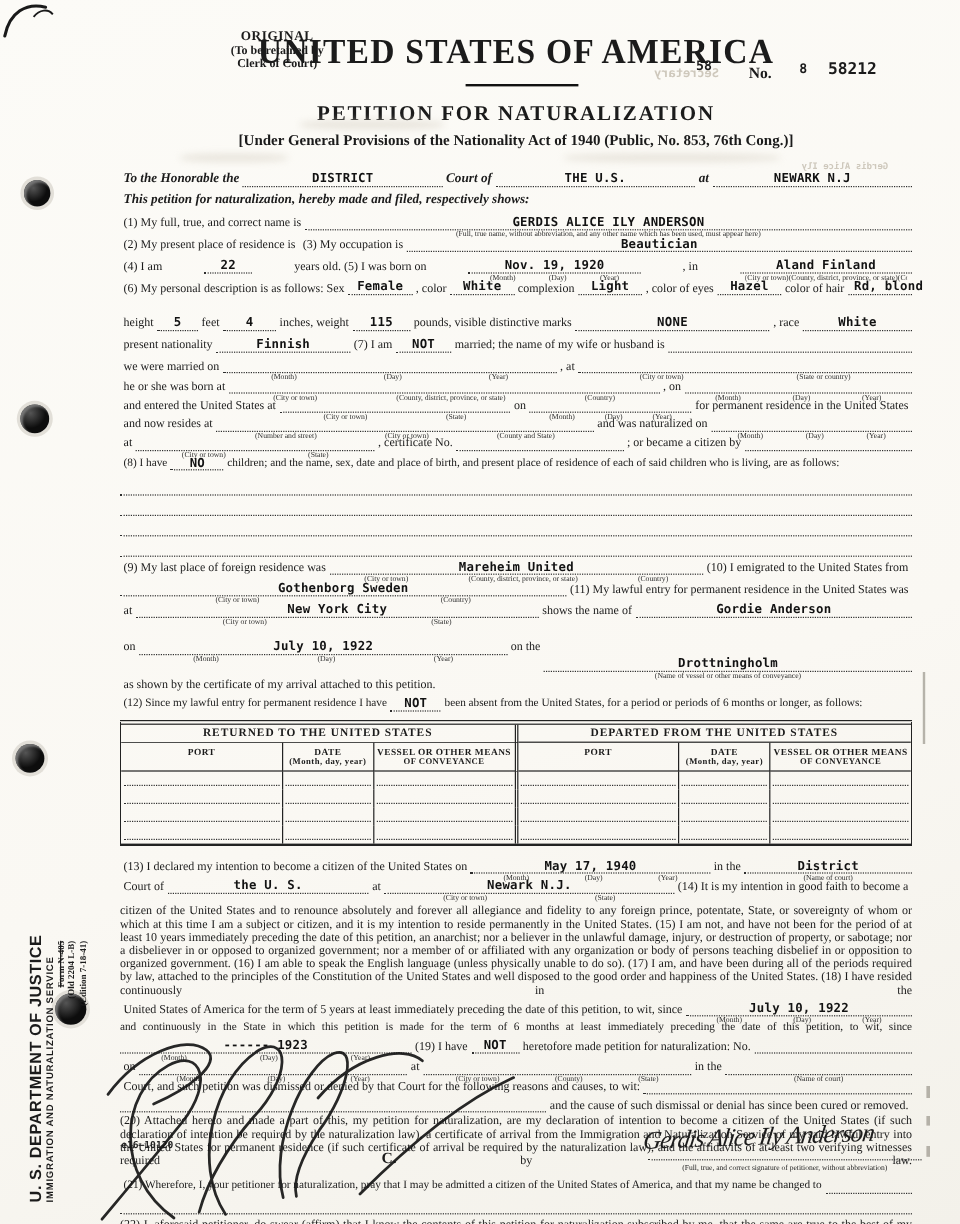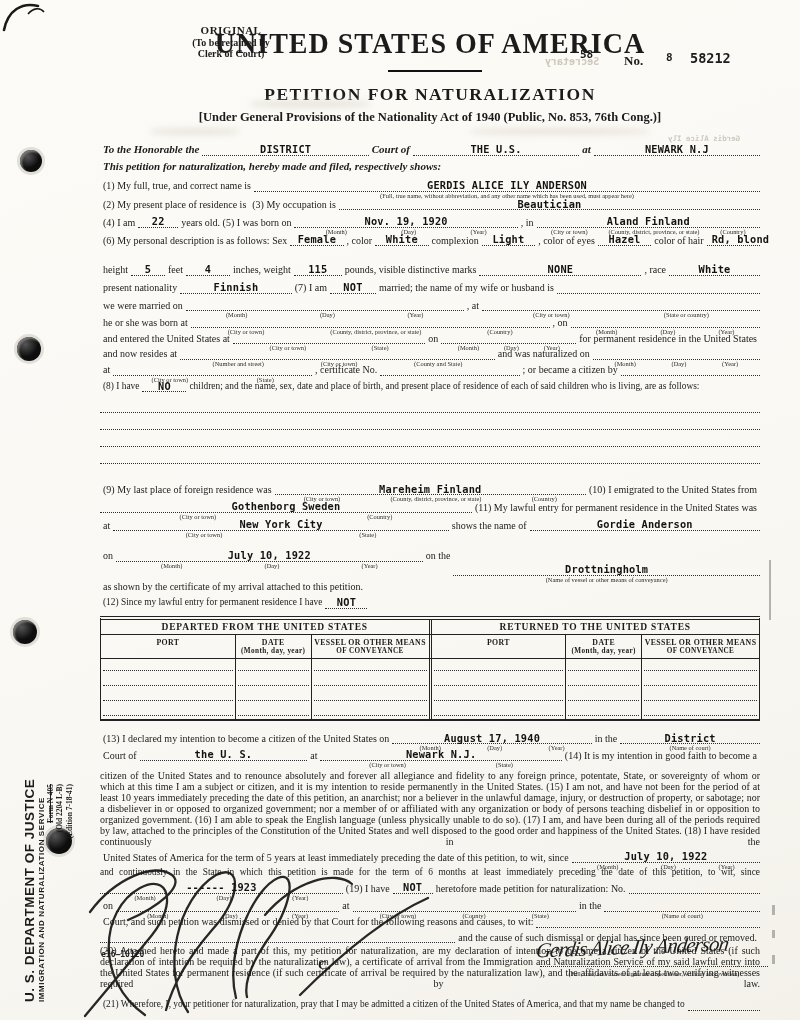--- a/index.html
+++ b/index.html
@@ -137,21 +137,21 @@
           </span>
         </span>
       </div>
       <div class="fline" style="margin-top: 7px;">
         <span class="ft">(2) My present place of residence is</span>
         <span class="ft">(3) My occupation is</span>
         <span class="blank" style="flex: 1 1 20px;">
           <span class="bval">Beautician</span>
         </span>
       </div>
-      <div class="fline" style="margin-top: 6px;">
+      <div class="fline" style="margin-top: 6px; gap: 32px;">
         <span class="ft">(4) I am</span>
         <span class="blank" style="flex: 0 0 auto; min-width: 40px;">
           <span class="bval">22</span>
         </span>
         <span class="ft">years old.  (5) I was born on</span>
         <span class="blank" style="flex: 2 1 20px;">
           <span class="bval">Nov. 19, 1920</span>
           <span class="bsubs">
             <span>(Month)</span>
             <span>(Day)</span>
@@ -343,24 +343,24 @@
       <div class="fline" style="margin-top: 5px;">
         <span class="blank" style="flex: 1 1 20px;">
           <span class="bval">&nbsp;</span>
         </span>
       </div>
       <div class="fline" style="margin-top: 5px;">
         <span class="blank" style="flex: 1 1 20px;">
           <span class="bval">&nbsp;</span>
         </span>
       </div>
-      <div class="fline" style="margin-top: 20px;">
+      <div class="fline" style="margin-top: 4px;">
         <span class="ft">(9) My last place of foreign residence was</span>
         <span class="blank" style="flex: 3 1 20px;">
-          <span class="bval">Mareheim Finland</span>
+          <span class="bval">Mareheim United</span>
           <span class="bsubs">
             <span>(City or town)</span>
             <span>(County, district, province, or state)</span>
             <span>(Country)</span>
           </span>
         </span>
         <span class="ft">(10) I emigrated to the United States from</span>
       </div>
       <div class="fline" style="margin-top: 6px;">
         <span class="blank" style="flex: 3 1 20px;">
@@ -405,27 +405,28 @@
         </span>
       </div>
       <div class="fline" style="margin-top: 5px;">
         <span class="ft">as shown by the certificate of my arrival attached to this petition.</span>
       </div>
       <div class="fline xs" style="margin-top: 5px;">
         <span class="ft">(12) Since my lawful entry for permanent residence I have</span>
         <span class="blank" style="flex: 0 0 auto; min-width: 42px;">
           <span class="bval">NOT</span>
         </span>
+        <span class="ft">been absent from the United States, for a period or periods of 6 months or longer, as follows:</span>
       </div>
     </div>
 
   <div class="atable">
     <div class="trow">
+      <div class="th-half">RETURNED TO THE UNITED STATES</div>
       <div class="th-half">DEPARTED FROM THE UNITED STATES</div>
-      <div class="th-half">RETURNED TO THE UNITED STATES</div>
     </div>
     <div class="trow">
       <div class="hc c-port">PORT</div>
       <div class="hc c-date"><span>DATE</span><span class="sub2">(Month, day, year)</span></div>
       <div class="hc c-ves mid"><span>VESSEL OR OTHER MEANS</span><span class="sub2">OF CONVEYANCE</span></div>
       <div class="hc c-port">PORT</div>
       <div class="hc c-date"><span>DATE</span><span class="sub2">(Month, day, year)</span></div>
       <div class="hc c-ves"><span>VESSEL OR OTHER MEANS</span><span class="sub2">OF CONVEYANCE</span></div>
     </div>
     <div id="atable-body">
@@ -509,21 +510,21 @@
             <span class="dotline"></span>
           </div>
         </div>
       </div>
   </div>
 
   <div id="form-bottom-flow">
       <div class="fline" style="margin-top: 12px;">
         <span class="ft">(13) I declared my intention to become a citizen of the United States on</span>
         <span class="blank" style="flex: 3 1 20px;">
-          <span class="bval">August 17, 1940</span>
+          <span class="bval">May 17, 1940</span>
           <span class="bsubs">
             <span>(Month)</span>
             <span>(Day)</span>
             <span>(Year)</span>
           </span>
         </span>
         <span class="ft">in the</span>
         <span class="blank" style="flex: 2 1 20px;">
           <span class="bval">District</span>
           <span class="bsubs">

